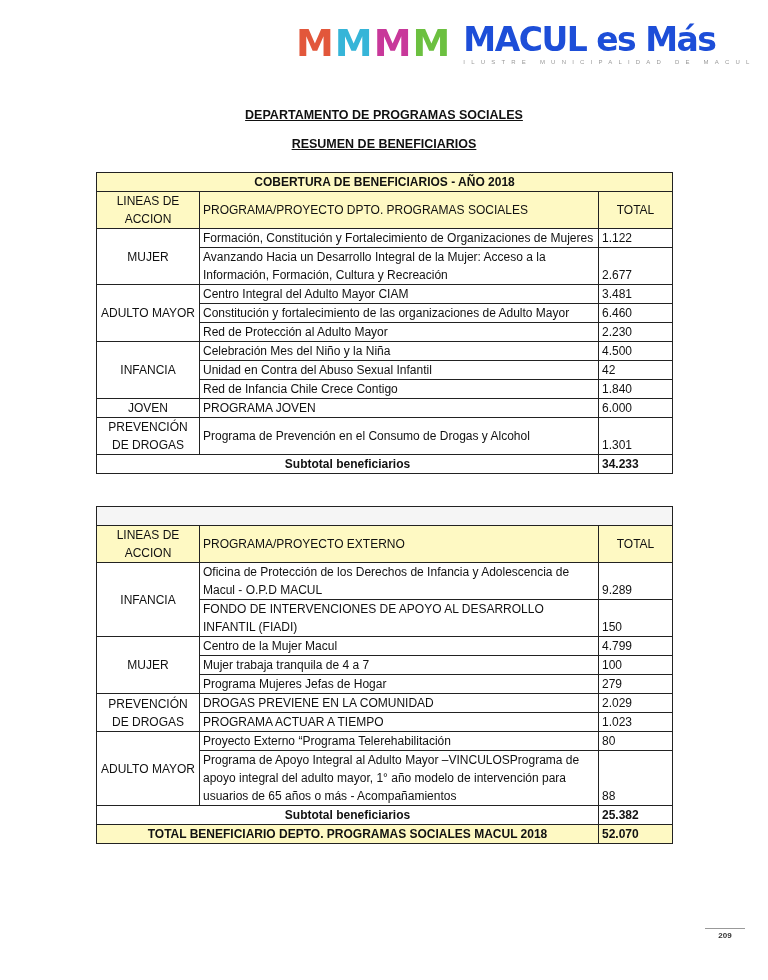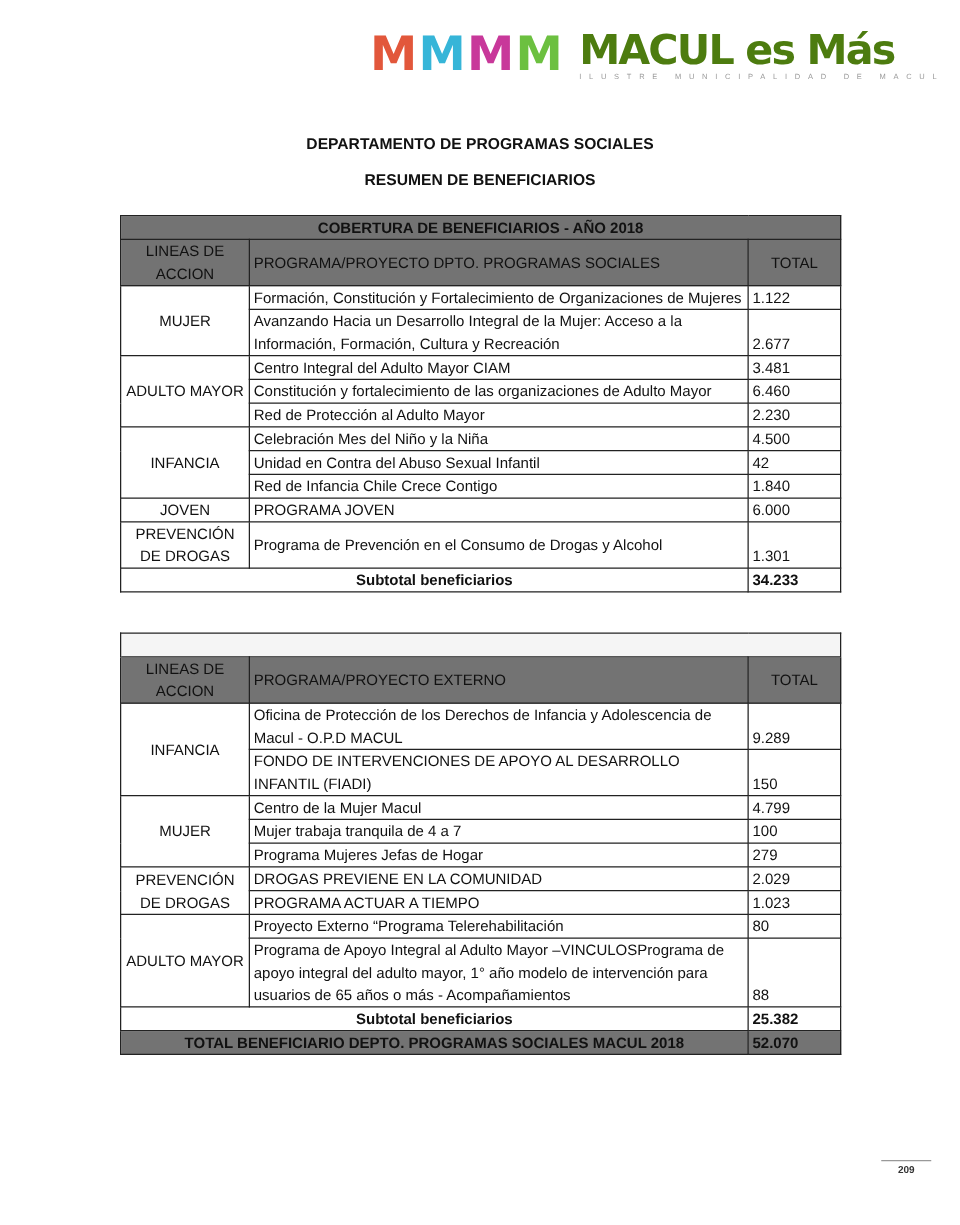--- a/index.html
+++ b/index.html
@@ -3,34 +3,34 @@
 <meta charset="utf-8">
 <style>
   html, body { margin:0; padding:0; background:#ffffff; }
   body { width:768px; height:980px; position:relative; overflow:hidden;
          font-family:"Liberation Sans", "DejaVu Sans", sans-serif; color:#111; }
   .logo { position:absolute; left:296px; top:22px; height:46px; display:flex; align-items:flex-start; }
   .mmmm { display:flex; gap:2px; margin-top:2px; }
   .mmmm span { font-family:"DejaVu Sans", sans-serif; font-weight:bold; font-size:38px; line-height:38px;
                letter-spacing:-1px; }
   .brand { margin-left:14px; display:flex; flex-direction:column; }
-  .brand-main { font-family:"DejaVu Sans", sans-serif; font-weight:bold; color:#4d7c0f; font-size:33px; line-height:36px; letter-spacing:-1.5px; }
+  .brand-main { font-family:"DejaVu Sans", sans-serif; font-weight:bold; color:#1d4ed8; font-size:33px; line-height:36px; letter-spacing:-1.5px; }
   .brand-sub { font-size:6px; color:#9a9a9a; letter-spacing:6.2px; margin-top:1px; white-space:nowrap; }
 
-  .title { position:absolute; left:0; width:768px; text-align:center; font-weight:bold; font-size:12.5px; }
+  .title { position:absolute; left:0; width:768px; text-align:center; font-weight:bold; font-size:12.5px;text-decoration:underline; }
   .t1 { top:108px; }
   .t2 { top:137px; }
 
   table { position:absolute; left:96px; width:576px; border-collapse:collapse; table-layout:fixed;
           font-size:12px; }
   td { border:1px solid #222; padding:0 3px; line-height:18px; vertical-align:middle; }
   col.c1 { width:103px; } col.c2 { width:399px; } col.c3 { width:74px; }
   .line { text-align:center; }
   .num { vertical-align:bottom; }
-  .hdr { background:#737373; }
+  .hdr { background:#fef9c3; }
   .bold { font-weight:bold; }
   .center { text-align:center; }
   .just { text-align:justify; text-align-last:left; }
   .gap td { border-left:1px solid #222; border-right:1px solid #222; border-top:1px solid #222; border-bottom:none; background:#f5f5f5; height:18px; }
 
   #tbl1 { top:172px; }
   #tbl2 { top:506px; }
 
   .pagenum { position:absolute; left:705px; top:928px; width:40px; text-align:center; font-size:8px; color:#333;
              border-top:1px solid #999; padding-top:2px;font-weight:bold; }

